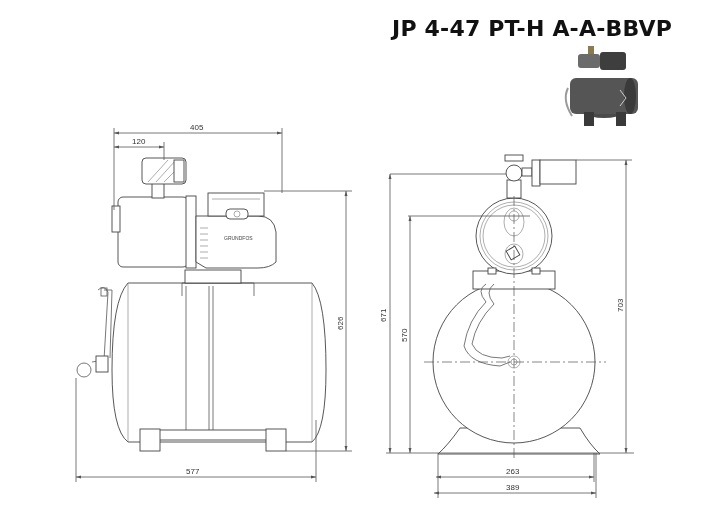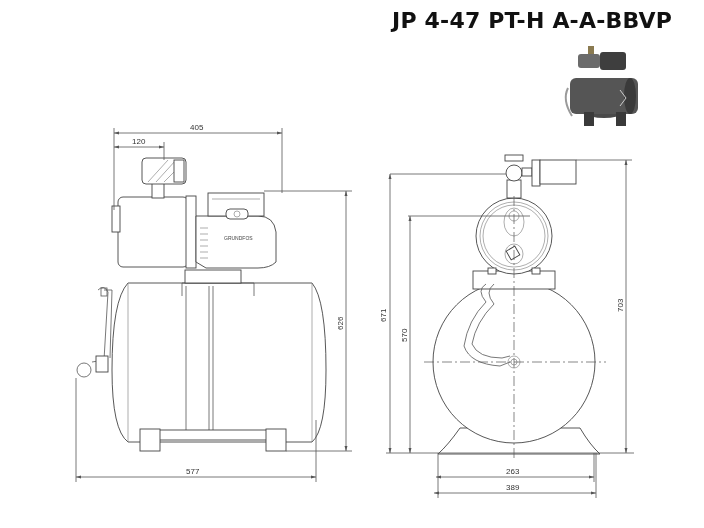--- a/index.html
+++ b/index.html
@@ -1,18 +1,18 @@
 <!DOCTYPE html>
 <html><head>
 <meta charset="utf-8">
 <style>
   html, body { margin: 0; padding: 0; background: #ffffff; }
   body { width: 704px; height: 528px; position: relative; overflow: hidden; font-family: "DejaVu Sans", sans-serif; }
   .title {
-    position: absolute; left: 392px; top: 8px;
+    position: absolute; left: 392px; top: 16px;
     font-family: "DejaVu Sans", sans-serif; font-weight: bold; font-size: 22px;
     color: #111111; letter-spacing: 0.2px; white-space: nowrap;
   }
   svg.drawing { position: absolute; left: 0; top: 0; }
   .dim-text { font-family: "Liberation Sans", sans-serif; font-size: 8px; fill: #333333; }
   .ln { stroke: #555555; stroke-width: 0.8; fill: none; }
   .thin { stroke: #777777; stroke-width: 0.6; fill: none; }
   .body { stroke: #444444; stroke-width: 0.9; fill: #ffffff; }
   .center { stroke: #555555; stroke-width: 0.7; fill: none; stroke-dasharray: 10 3 2 3; }
 </style>

